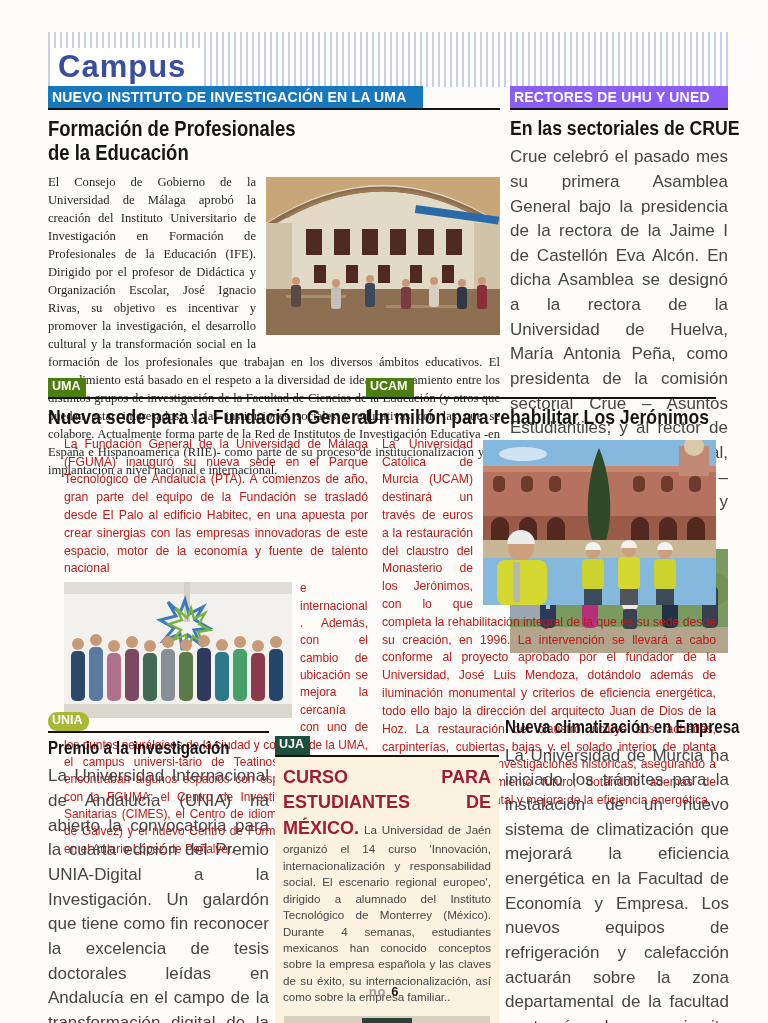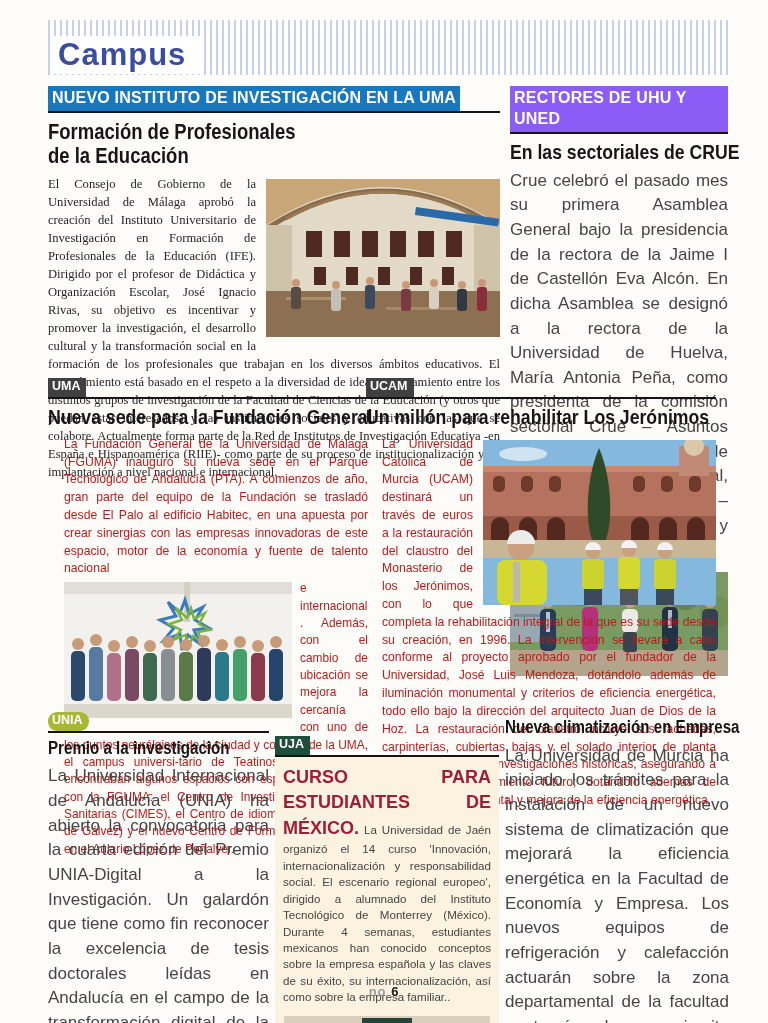--- a/index.html
+++ b/index.html
@@ -4,41 +4,41 @@
 <style>
   * { margin:0; padding:0; box-sizing:border-box; }
   html,body { background:#ffffff; }
   .page {
     position:relative; width:768px; height:1023px; margin:0 auto;
     background:#fdfcf9; overflow:hidden;
     font-family:"Liberation Sans", sans-serif; color:#3e3e3e;
   }
   
   .banner {
-    position:absolute; left:48px; top:20px; width:680px; height:55px;
+    position:absolute; left:48px; top:32px; width:680px; height:55px;
     background:repeating-linear-gradient(90deg,#c7d0ea 0,#c7d0ea 2px,#ffffff 2px,#ffffff 6px);
   }
   .banner-title {
     position:absolute; left:6px; bottom:1px;
     font-size:31px; font-weight:bold; letter-spacing:1px;
     color:#3b4da0; background:#ffffff; padding:1px 14px 1px 4px;
   }
   
   .rule-row { border-bottom:2px solid #141414; line-height:0; }
   .kicker {
-    display:inline-block; font-size:16px; font-weight:bold; line-height:1.3;
-    color:#ffffff; padding:2px 4px 2px 4px; letter-spacing:.2px;
+    display:inline-block; font-size:14px; font-weight:bold; line-height:1.3;
+    color:#ffffff; padding:2px 16px 2px 4px; letter-spacing:.2px;
   }
   .kick-blue  { background:#1878be; }
   .kick-green { background:#8b5cf6; }
   .tag {
     display:inline-block; font-size:12.5px; font-weight:bold; line-height:1.25;
     color:#ffffff; padding:1px 6px 2px 4px;
   }
-  .tag-blue { background:#404040; }
+  .tag-blue { background:#4d7c0f; }
   .tag-unia { background:#a9b832;border-radius:9px; }
   .tag-uja  { background:#1e4f3c;margin-top:24px; }
   .tag-umu  { background:#cc1618; }
   
   .headline {
     font-family:"Liberation Sans", sans-serif; font-weight:bold; color:#161616;
     transform:scaleX(.84); transform-origin:left top; white-space:nowrap;
   }
   .headline.wrap2 { white-space:normal; }
   .h-big   { font-size:22px; line-height:1.08; margin-top:7px; }

